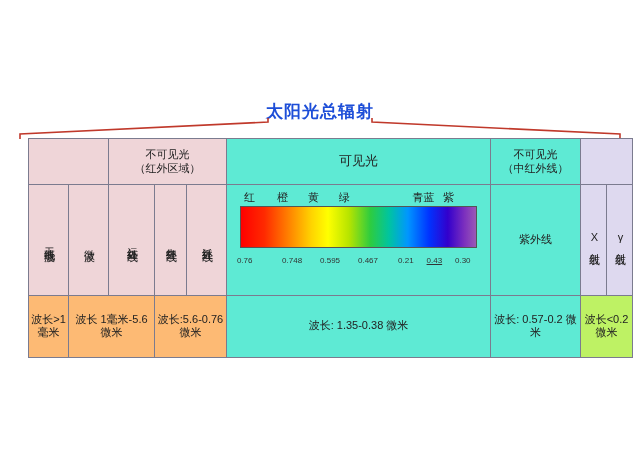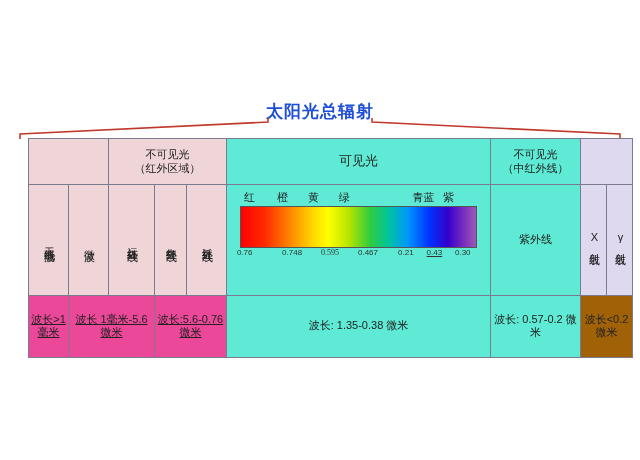--- a/index.html
+++ b/index.html
@@ -59,22 +59,22 @@
     vertical-align: middle;
     font-size: 11px;
     line-height: 1.25;
     padding: 2px 1px;
   }
 
   
   .pink   { background: #efd5d8; }
   .violet { background: #ded9ef; }
   .white  { background: #5eead4; }
-  .lilac  { background: #a16207; }
-  .pinkrow{ background: #ec4899; text-decoration: underline; }
+  .lilac  { background: #bef264; }
+  .pinkrow{ background: #fdba74; }
   .vert-wrap {
     display: inline-block;
     writing-mode: vertical-rl;
     text-orientation: upright;
     letter-spacing: 1px;
   }
 
   .hdr { font-size: 12px; }
   .hdr .sub { display: block; font-size: 11px; }
 
@@ -113,21 +113,21 @@
       #00c4a0 63%,
       #0096ff 71%,
       #0033ff 80%,
       #3300cc 88%,
       #7b2fbe 95%,
       #9b59b6 100%);
   }
   .spec-ticks {
     position: relative;
     height: 14px;
-    margin-top: 0;
+    margin-top: 8px;
   }
   .spec-ticks span {
     position: absolute;
     top: 0;
     font-size: 8px;
     color: #333;
     transform: translateX(-50%);
     white-space: nowrap;
   }
   .bigtext { font-size: 13px; }
@@ -199,21 +199,21 @@
                 <span style="left: 18%;">橙</span>
                 <span style="left: 31%;">黄</span>
                 <span style="left: 44%;">绿</span>
                 <span style="left: 74%; margin-left: 8px;">青蓝</span>
                 <span style="left: 88%;">紫</span>
               </div>
           <div class="spec-bar"></div>
           <div class="spec-ticks" id="spec-ticks">
                 <span style="left: 2%;">0.76</span>
                 <span style="left: 22%;">0.748</span>
-                <span style="left: 38%; font-family: Liberation Serif, serif;">0.595</span>
+                <span style="left: 38%;">0.595</span>
                 <span style="left: 54%;">0.467</span>
                 <span style="left: 70%;">0.21</span>
                 <span style="left: 82%; text-decoration: underline;">0.43</span>
                 <span style="left: 94%;">0.30</span>
               </div>
         </div>
       </td>
 
       <td class="white">
         <span>紫外线</span>

